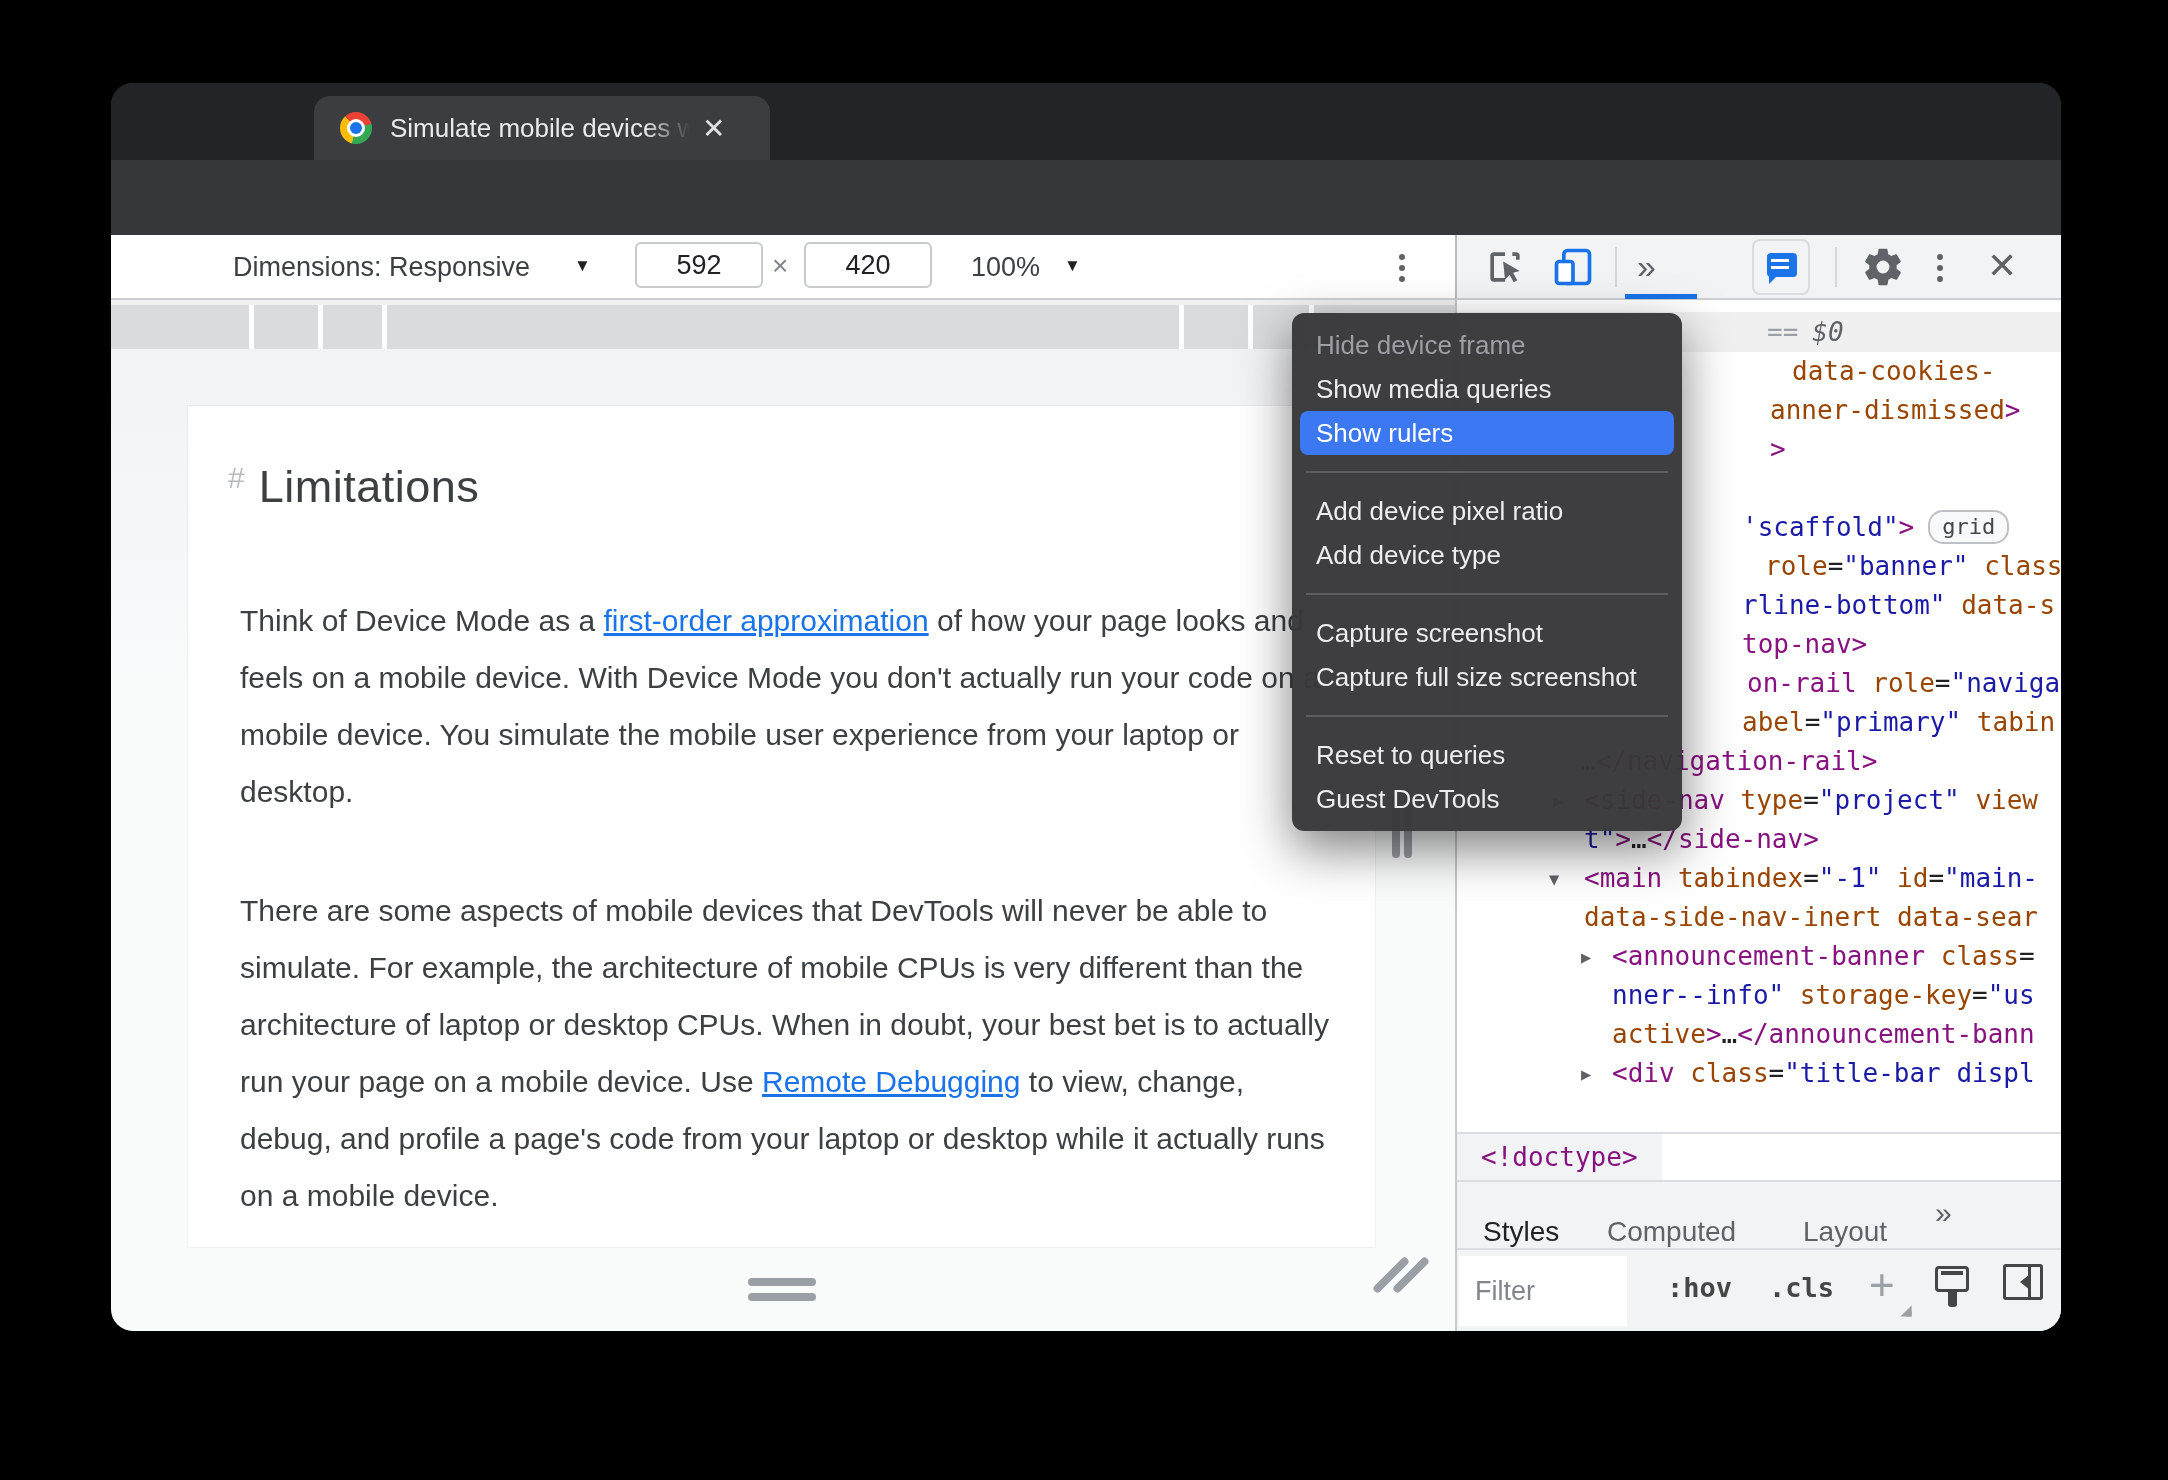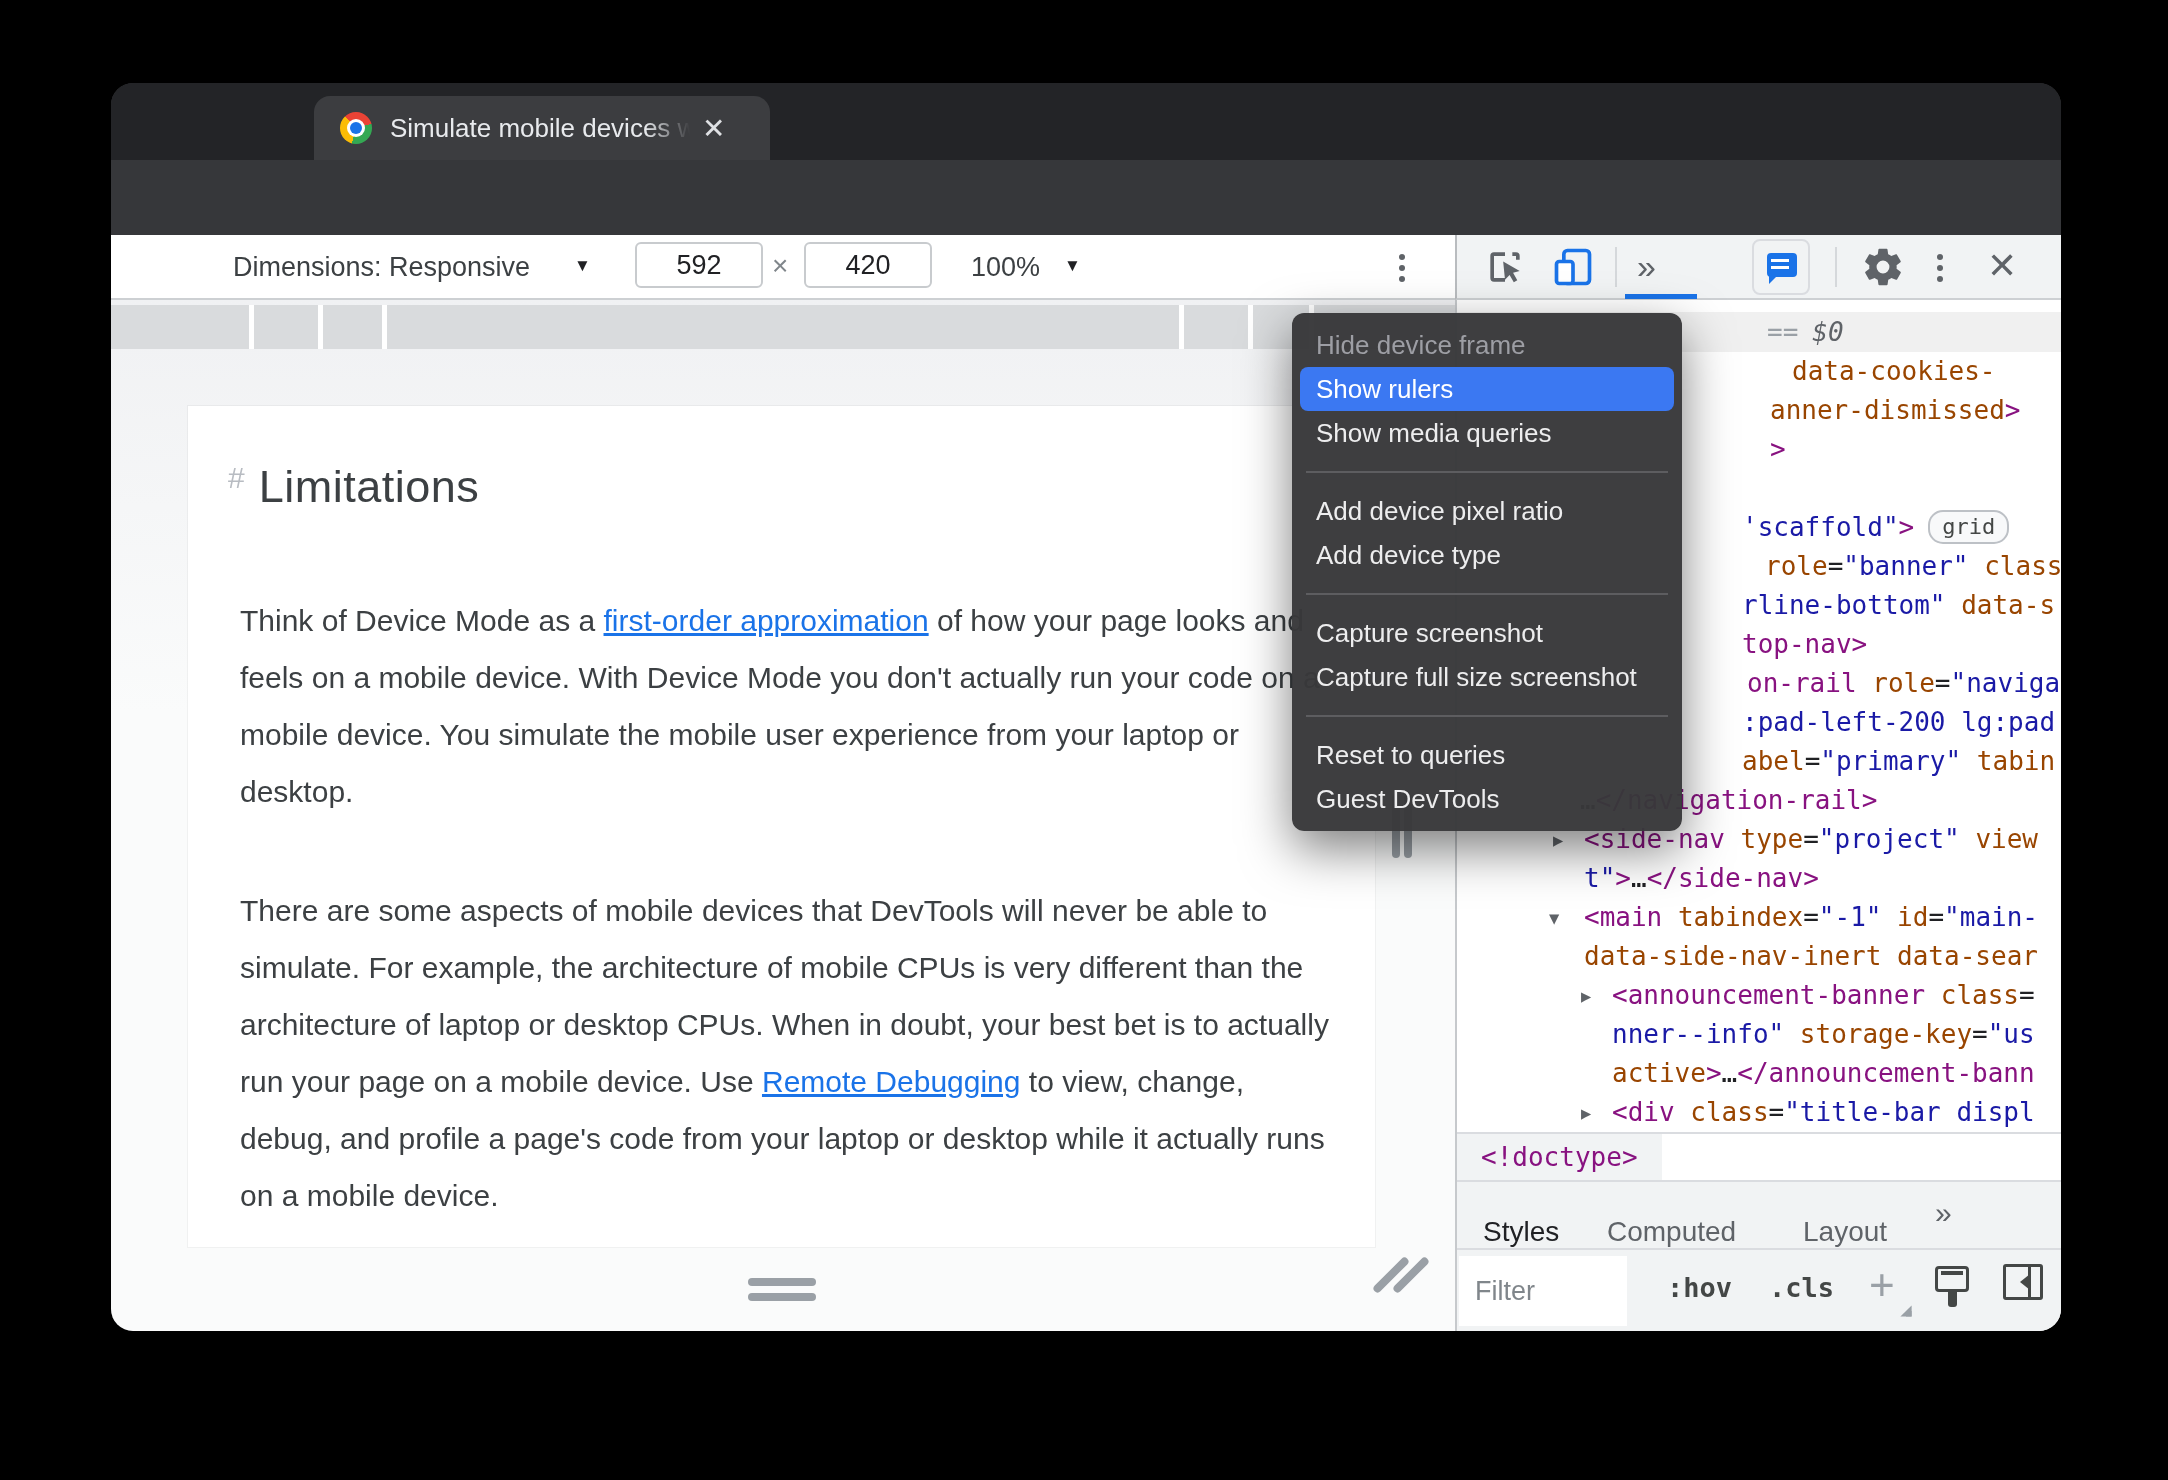--- a/index.html
+++ b/index.html
@@ -257,21 +257,20 @@
     <div id="code-area">
         <div class="cl" style="padding-left: 335px;"><span class="c-attr">data-cookies-</span></div>
         <div class="cl" style="padding-left: 313px;"><span class="c-attr">anner-dismissed</span><span class="c-tag">&gt;</span></div>
         <div class="cl" style="padding-left: 313px;"><span class="c-tag">&gt;</span></div>
         <div class="cl"></div>
         <div class="cl" style="padding-left: 285px;"><span class="c-val">'scaffold"</span><span class="c-tag">&gt;</span><span class="c-badge">grid</span></div>
         <div class="cl" style="padding-left: 308px;"><span class="c-attr">role</span><span class="c-plain">=</span><span class="c-val">"banner"</span><span class="c-plain"> </span><span class="c-attr">class</span></div>
         <div class="cl" style="padding-left: 285px;"><span class="c-val">rline-bottom"</span><span class="c-plain"> </span><span class="c-attr">data-s</span></div>
         <div class="cl" style="padding-left: 285px;"><span class="c-tag">top-nav&gt;</span></div>
         <div class="cl" style="padding-left: 290px;"><span class="c-tag">on-rail</span><span class="c-plain"> </span><span class="c-attr">role</span><span class="c-plain">=</span><span class="c-val">"naviga</span></div>
-        <div class="cl" style="padding-left: 285px;"><span class="c-val">:pad-left-200 lg:pad</span></div>
         <div class="cl" style="padding-left: 285px;"><span class="c-attr">abel</span><span class="c-plain">=</span><span class="c-val">"primary"</span><span class="c-plain"> </span><span class="c-attr">tabin</span></div>
         <div class="cl" style="padding-left: 123px;"><span class="c-plain">…</span><span class="c-tag">&lt;/navigation-rail&gt;</span></div>
         <div class="cl" style="padding-left: 127px;"><span class="c-arrow" style="left: 96px;">▶</span><span class="c-tag">&lt;side-nav</span><span class="c-plain"> </span><span class="c-attr">type</span><span class="c-plain">=</span><span class="c-val">"project"</span><span class="c-plain"> </span><span class="c-attr">view</span></div>
         <div class="cl" style="padding-left: 127px;"><span class="c-val">t"</span><span class="c-tag">&gt;</span><span class="c-plain">…</span><span class="c-tag">&lt;/side-nav&gt;</span></div>
         <div class="cl" style="padding-left: 127px;"><span class="c-arrow" style="left: 92px;">▼</span><span class="c-tag">&lt;main</span><span class="c-plain"> </span><span class="c-attr">tabindex</span><span class="c-plain">=</span><span class="c-val">"-1"</span><span class="c-plain"> </span><span class="c-attr">id</span><span class="c-plain">=</span><span class="c-val">"main-</span></div>
         <div class="cl" style="padding-left: 127px;"><span class="c-attr">data-side-nav-inert data-sear</span></div>
         <div class="cl" style="padding-left: 155px;"><span class="c-arrow" style="left: 124px;">▶</span><span class="c-tag">&lt;announcement-banner</span><span class="c-plain"> </span><span class="c-attr">class</span><span class="c-plain">=</span></div>
         <div class="cl" style="padding-left: 155px;"><span class="c-val">nner--info"</span><span class="c-plain"> </span><span class="c-attr">storage-key</span><span class="c-plain">=</span><span class="c-val">"us</span></div>
         <div class="cl" style="padding-left: 155px;"><span class="c-attr">active</span><span class="c-tag">&gt;</span><span class="c-plain">…</span><span class="c-tag">&lt;/announcement-bann</span></div>
         <div class="cl" style="padding-left: 155px;"><span class="c-arrow" style="left: 124px;">▶</span><span class="c-tag">&lt;div</span><span class="c-plain"> </span><span class="c-attr">class</span><span class="c-plain">=</span><span class="c-val">"title-bar displ</span></div>
@@ -291,22 +290,22 @@
       <span class="styletool" id="cls-btn">.cls</span>
       <span id="add-style-btn">+</span>
       <span id="brush-icon"></span>
       <span id="sidebar-toggle-icon"></span>
     </div>
   </div>
 </div>
 
 <div id="context-menu">
     <div class="menu-item disabled">Hide device frame</div>
+    <div class="menu-item">Show media queries</div>
     <div class="menu-item selected">Show rulers</div>
-    <div class="menu-item">Show media queries</div>
     <div class="menu-sep"></div>
     <div class="menu-item">Add device pixel ratio</div>
     <div class="menu-item">Add device type</div>
     <div class="menu-sep"></div>
     <div class="menu-item">Capture screenshot</div>
     <div class="menu-item">Capture full size screenshot</div>
     <div class="menu-sep"></div>
     <div class="menu-item">Reset to queries</div>
     <div class="menu-item">Guest DevTools</div>
   </div>

